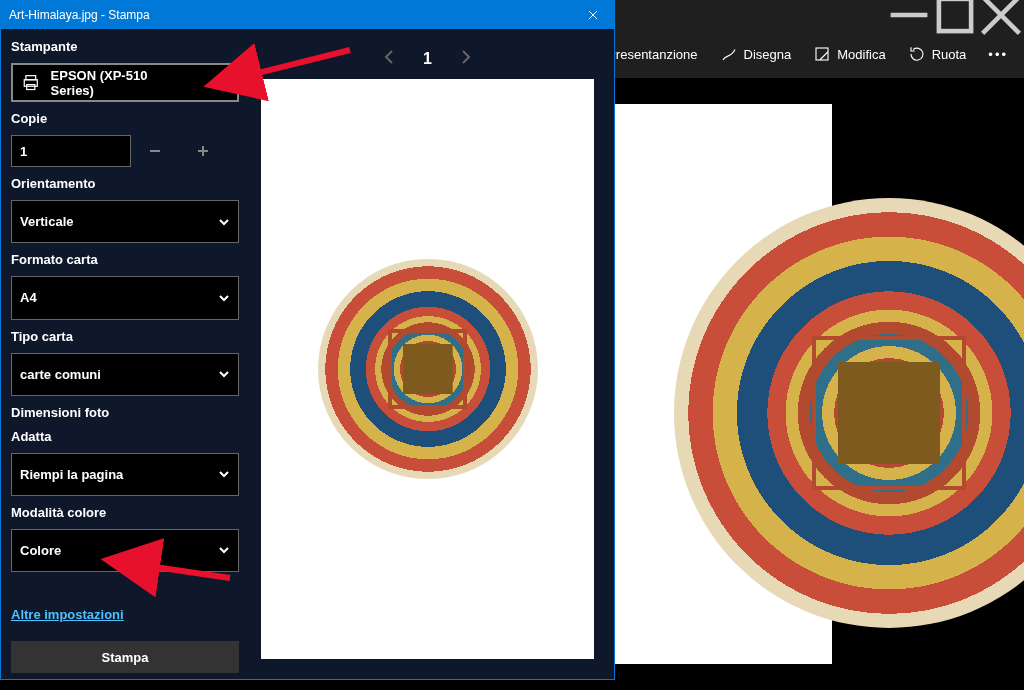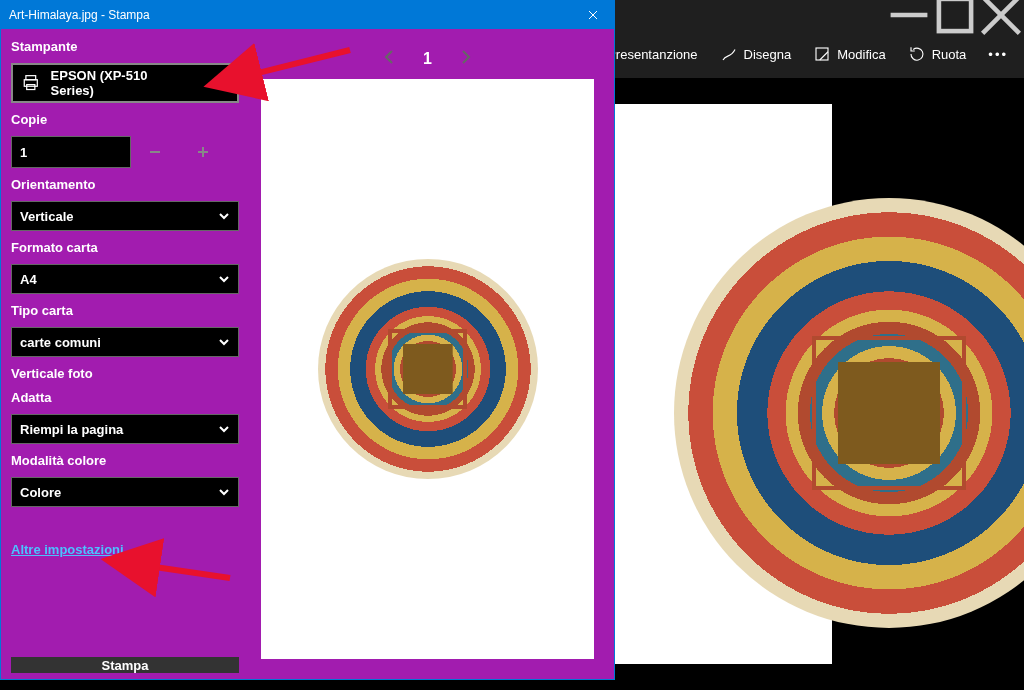--- a/index.html
+++ b/index.html
@@ -9,37 +9,37 @@
   .photos-app { position:absolute; inset:0; background:#000; }
   .photos-titlebar { height:30px; background:#1f1f1f; display:flex; align-items:center; justify-content:flex-end; padding:0 0 0 8px; }
   .win-ctrl { width:46px; height:30px; display:flex; align-items:center; justify-content:center; color:#ccc; }
   .photos-toolbar { height:48px; background:#1f1f1f; display:flex; align-items:center; justify-content:flex-end; gap:10px; padding:0 10px; color:#fff; font-size:13px; }
   .tool-item { display:flex; align-items:center; gap:6px; padding:4px 6px; cursor:pointer; }
   .tool-item svg { width:18px; height:18px; stroke:#fff; fill:none; stroke-width:1.5; }
   .photos-canvas { position:absolute; top:78px; left:0; right:0; bottom:0; display:flex; align-items:center; justify-content:center; }
   .bg-image { width:640px; height:560px; background:#fff; display:flex; align-items:center; justify-content:center; }
 
   
-  .print-dialog { position:absolute; top:0; left:0; width:615px; height:680px; background:#a21caf; border:1px solid #0078d7; display:flex; flex-direction:column; }
+  .print-dialog { position:absolute; top:0; left:0; width:615px; height:680px; background:#0f172a; border:1px solid #0078d7; display:flex; flex-direction:column; }
   .pd-titlebar { height:28px; background:#0078d7; display:flex; align-items:center; justify-content:space-between; padding:0 6px 0 8px; font-size:12px; color:#fff; }
   .pd-close { width:30px; height:28px; display:flex; align-items:center; justify-content:center; cursor:pointer; }
   .pd-body { flex:1; display:flex; min-height:0;font-weight:bold; }
   .pd-settings { width:248px; padding:10px 10px 6px 10px; display:flex; flex-direction:column; gap:9px; font-size:13px; }
   .pd-preview { flex:1; display:flex; flex-direction:column; padding:10px 14px 20px 6px; }
   .label { font-size:13px; color:#fff; }
-  .select, .printer-select, .copies-val { border:1px solid #666; background:#000; color:#fff; height:30px; display:flex; align-items:center; justify-content:space-between; padding:0 8px; font-size:13px; cursor:pointer; }
+  .select, .printer-select, .copies-val { border:1px solid #666; background:#000; color:#fff; height:44px; display:flex; align-items:center; justify-content:space-between; padding:0 8px; font-size:13px; cursor:pointer; }
   .printer-select { height:40px; gap:26px; border:2px solid #888;}
   .printer-left { display:flex; align-items:center; gap:10px; }
   .copies-row { display:flex; align-items:center; gap:0; }
   .copies-val { width:120px; height:32px; justify-content:flex-start; }
   .stepper { width:48px; height:32px; display:flex; align-items:center; justify-content:center; color:#888; cursor:pointer; }
   .select svg, .printer-select svg.chevron { width:12px; height:12px; stroke:#fff; fill:none; stroke-width:2; }
   .link { color:#4cc2ff; text-decoration:underline; font-size:13px; cursor:pointer; margin-top:26px; }
   .btn-row { margin-top:auto; display:flex; gap:6px; padding-top:10px; }
-  .btn { flex:1; height:16px; background:#333; color:#fff; display:flex; align-items:center; justify-content:center; font-size:13px; cursor:pointer; }
+  .btn { flex:1; height:32px; background:#333; color:#fff; display:flex; align-items:center; justify-content:center; font-size:13px; cursor:pointer; }
 
   .page-nav { height:40px; display:flex; align-items:center; justify-content:center; gap:28px; color:#888; }
   .page-nav .arrow { cursor:pointer; }
   .preview-page { flex:1; background:#fff; display:flex; align-items:center; justify-content:center; margin:0 6px; }
 
   
   .mandala { width:220px; height:220px; border-radius:50%; position:relative; overflow:hidden;
     background:
       radial-gradient(circle, #d6b24a 0 14%, #b14a2f 14% 18%, #d6b24a 18% 22%, #2f6f8a 22% 26%, #b14a2f 26% 30%, #d6b24a 30% 34%, #c94e3a 34% 40%, #1e4e7a 40% 50%, #d6b24a 50% 58%, #c94e3a 58% 66%, #e7d9b5 66% 74%, #1e4e7a 74% 84%, #c94e3a 84% 92%, #d6b24a 92% 100%);
   }
@@ -185,21 +185,21 @@
       </div>
 
       <div class="label">Tipo carta</div>
       <div class="select">
         <span>carte comuni</span>
         <svg viewBox="0 0 12 12">
             <polyline points="2,4 6,8 10,4"></polyline>
           </svg>
       </div>
 
-      <div class="label">Verticale foto</div>
+      <div class="label">Dimensioni foto</div>
 
       <div class="label">Adatta</div>
       <div class="select">
         <span>Riempi la pagina</span>
         <svg viewBox="0 0 12 12">
             <polyline points="2,4 6,8 10,4"></polyline>
           </svg>
       </div>
 
       <div class="label">Modalità colore</div>

